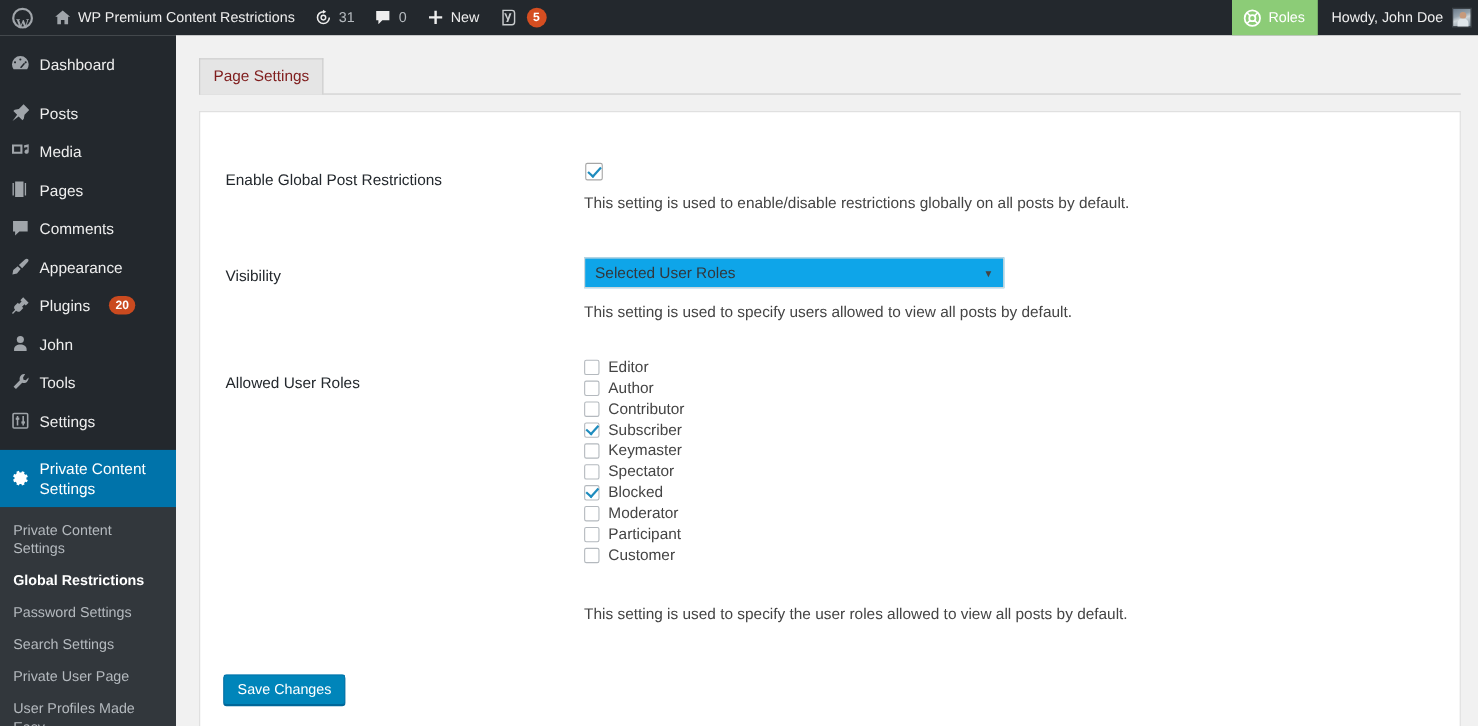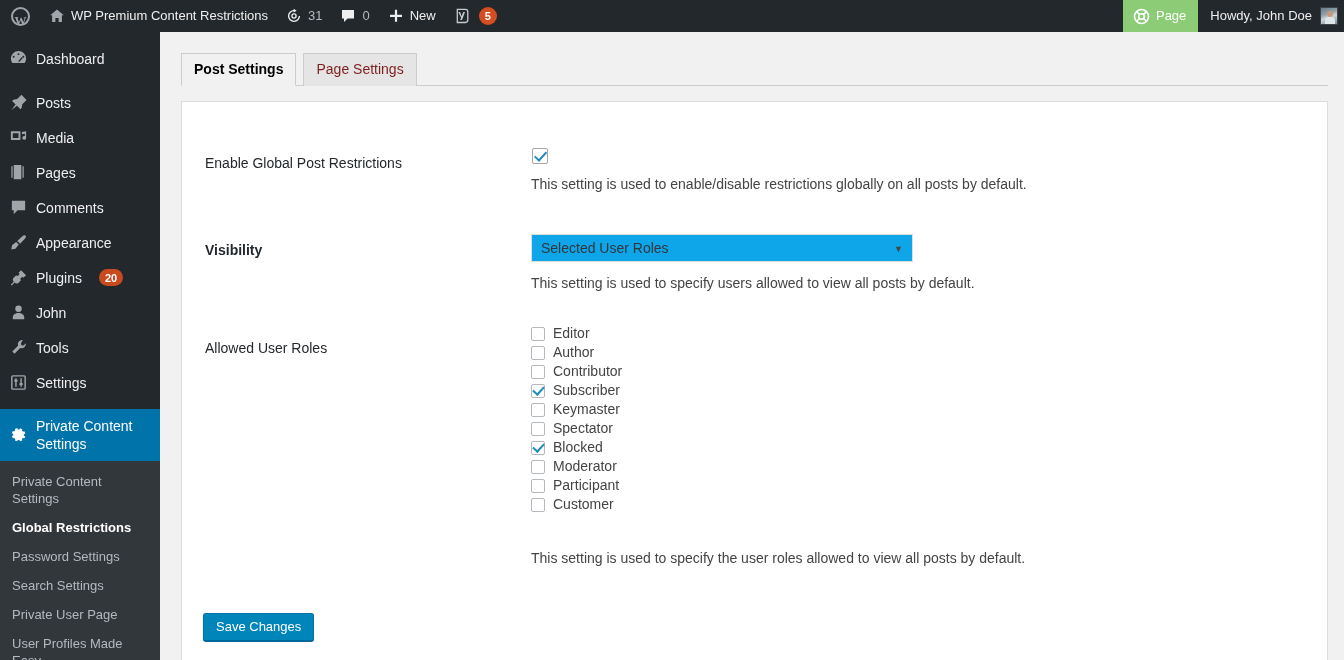--- a/index.html
+++ b/index.html
@@ -286,21 +286,21 @@
   </div>
   <div class="ab-spacer"></div>
   <div class="ab-item ab-help">
     <span class="ico">
       <svg width="17" height="17" viewBox="0 0 17 17">
         <circle cx="8.5" cy="8.5" r="7" fill="none" stroke="#ffffff" stroke-width="1.6"></circle>
         <circle cx="8.5" cy="8.5" r="2.8" fill="none" stroke="#ffffff" stroke-width="1.6"></circle>
         <path stroke="#ffffff" stroke-width="1.5" d="M3.6 3.6l2.9 2.9M13.4 3.6l-2.9 2.9M3.6 13.4l2.9-2.9M13.4 13.4l-2.9-2.9"></path>
       </svg>
     </span>
-    <span class="ab-label">Page</span>
+    <span class="ab-label">Roles</span>
   </div>
   <div class="ab-item ab-howdy">
     <span>Howdy, John Doe</span>
     <span class="avatar"></span>
   </div>
 </div>
 
 <div id="sidebar">
 
   <div class="menu-sep"></div>
@@ -432,35 +432,32 @@
     </div>
     <div class="sub-item">
       <span>User Profiles Made Easy</span>
     </div>
   </div>
 </div>
 
 <div id="content">
 
   <div id="tabs">
-    <div class="tab active">
-      <span>Post Settings</span>
-    </div>
     <div class="tab">
       <span>Page Settings</span>
     </div>
   </div>
 
   <div id="panel">
 
     <div class="flabel" style="left:23px; top:52px;">Enable Global Post Restrictions</div>
     <div style="position:absolute; left:350px; top:46px;" class="cbx big checked"></div>
     <div class="fdesc" style="left:349px; top:73px;">This setting is used to enable/disable restrictions globally on all posts by default.</div>
 
-    <div class="flabel" style="left:23px; top:139px;font-weight:bold;">Visibility</div>
+    <div class="flabel" style="left:23px; top:139px;">Visibility</div>
     <div class="sel" style="left:349px; top:132px;">
       <span>Selected User Roles</span>
       <span class="caret">▼</span>
     </div>
     <div class="fdesc" style="left:349px; top:172px;">This setting is used to specify users allowed to view all posts by default.</div>
 
     <div class="flabel" style="left:23px; top:237px;">Allowed User Roles</div>
 
     <div id="roles" style="left:349px; top:222px;">
       <div class="role-row">

